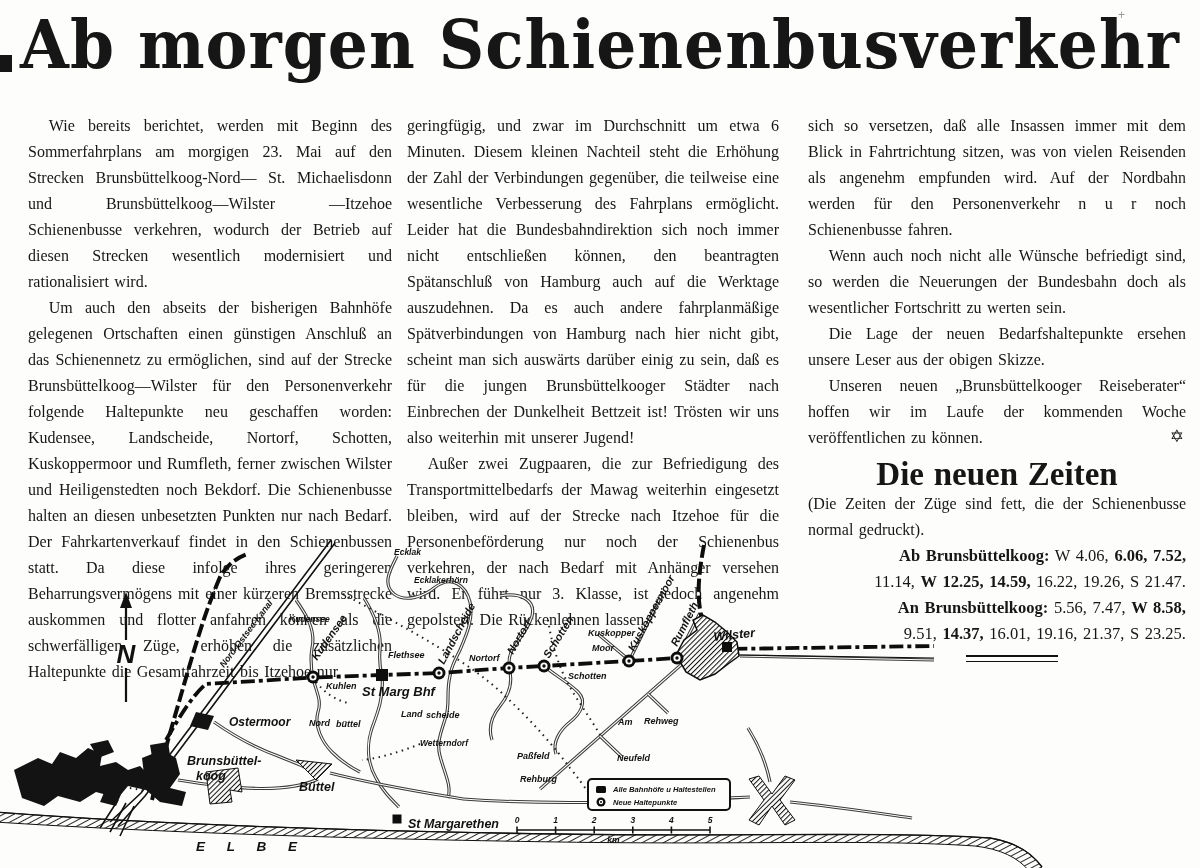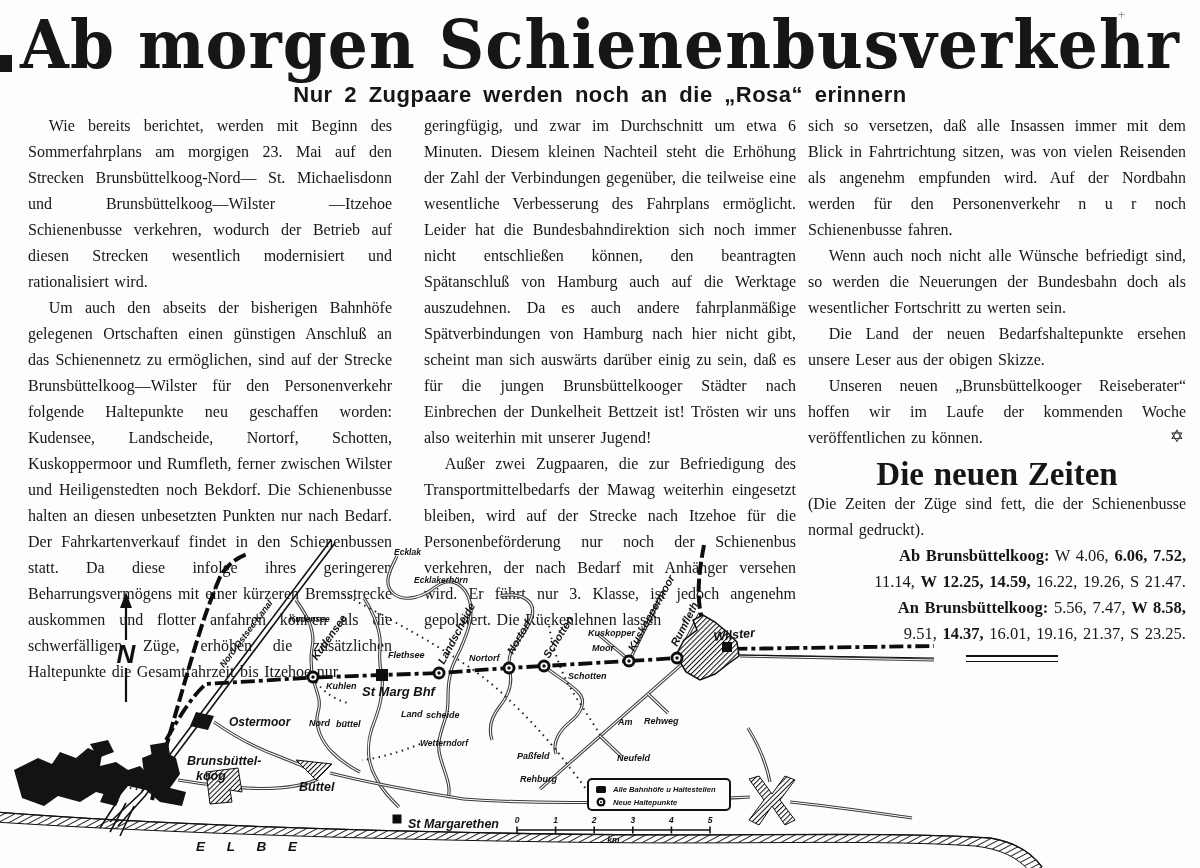--- a/index.html
+++ b/index.html
@@ -9,21 +9,21 @@
   #headline{position:absolute;left:0;top:8px;width:1200px;text-align:center;
     font-family:"DejaVu Serif",serif;font-weight:bold;font-size:63px;letter-spacing:1px;
     transform:scaleY(1.06);white-space:nowrap;}
   #subhead{position:absolute;left:0;top:82px;width:1200px;text-align:center;
     font-family:"Liberation Sans",sans-serif;font-weight:bold;font-size:22px;
     letter-spacing:.5px;word-spacing:5px;}
   
   .col{position:absolute;top:113px;font-size:16px;line-height:26px;text-align:justify;
        word-spacing:1.5px;}
   #col1{left:28px;width:364px;}
-  #col2{left:424px;width:372px;}
+  #col2{left:407px;width:372px;}
   #col3{left:808px;width:378px;}
   .col p{margin:0;text-indent:1.3em;}
   .col p.noind{text-indent:0;}
   .rel{position:relative;}
   #star{position:absolute;right:2px;bottom:1px;font-size:17px;}
   
   #times-heading{margin:10px 0 4px 0;text-align:center;font-weight:bold;font-size:33px;
     text-indent:0;font-family:"Liberation Serif",serif;}
   .times-row{margin:0;padding-left:34px;text-indent:-34px;text-align:right;font-size:16.5px;}
   .times-row .lbl{font-weight:bold;}
@@ -46,39 +46,38 @@
   .canal{stroke:#111;stroke-width:1.6;fill:none;}
   .blob{fill:#131313;}
   .shoreline{stroke:#111;stroke-width:1.4;fill:none;}
 </style>
 </head>
 <body>
 
 <div id="page">
 
   <div id="headline">Ab morgen Schienenbusverkehr</div>
-  <div id="subhead">Nur 2 Zugpaare werden noch an die „Rosa“ erinnern</div>
 
   <div class="artifact" style="left:0;top:55px;width:12px;height:17px;"></div>
   <div id="plus-mark">+</div>
 
   <div id="col1" class="col">
     <p>Wie bereits berichtet, werden mit Beginn des Sommerfahrplans am morgigen 23. Mai auf den Strecken Brunsbüttelkoog-Nord— St. Michaelisdonn und Brunsbüttelkoog—Wilster —Itzehoe Schienenbusse verkehren, wodurch der Betrieb auf diesen Strecken wesentlich modernisiert und rationalisiert wird.</p>
     <p>Um auch den abseits der bisherigen Bahnhöfe gelegenen Ortschaften einen günstigen Anschluß an das Schienennetz zu ermöglichen, sind auf der Strecke Brunsbüttelkoog—Wilster für den Personenverkehr folgende Haltepunkte neu geschaffen worden: Kudensee, Landscheide, Nortorf, Schotten, Kuskoppermoor und Rumfleth, ferner zwischen Wilster und Heiligenstedten noch Bekdorf. Die Schienenbusse halten an diesen unbesetzten Punkten nur nach Bedarf. Der Fahrkartenverkauf findet in den Schienenbussen statt. Da diese infolge ihres geringeren Beharrungsvermögens mit einer kürzeren Bremsstrecke auskommen und flotter anfahren können als die schwerfälligen Züge, erhöhen die zusätzlichen Haltepunkte die Gesamtfahrzeit bis Itzehoe nur</p>
   </div>
 
   <div id="col2" class="col">
     <p class="noind">geringfügig, und zwar im Durchschnitt um etwa 6 Minuten. Diesem kleinen Nachteil steht die Erhöhung der Zahl der Verbindungen gegenüber, die teilweise eine wesentliche Verbesserung des Fahrplans ermöglicht. Leider hat die Bundesbahndirektion sich noch immer nicht entschließen können, den beantragten Spätanschluß von Hamburg auch auf die Werktage auszudehnen. Da es auch andere fahrplanmäßige Spätverbindungen von Hamburg nach hier nicht gibt, scheint man sich auswärts darüber einig zu sein, daß es für die jungen Brunsbüttelkooger Städter nach Einbrechen der Dunkelheit Bettzeit ist! Trösten wir uns also weiterhin mit unserer Jugend!</p>
     <p>Außer zwei Zugpaaren, die zur Befriedigung des Transportmittelbedarfs der Mawag weiterhin eingesetzt bleiben, wird auf der Strecke nach Itzehoe für die Personenbeförderung nur noch der Schienenbus verkehren, der nach Bedarf mit Anhänger versehen wird. Er führt nur 3. Klasse, ist jedoch angenehm gepolstert. Die Rückenlehnen lassen</p>
   </div>
 
   <div id="col3" class="col">
     <p class="noind">sich so versetzen, daß alle Insassen immer mit dem Blick in Fahrtrichtung sitzen, was von vielen Reisenden als angenehm empfunden wird. Auf der Nordbahn werden für den Personenverkehr n u r noch Schienenbusse fahren.</p>
     <p>Wenn auch noch nicht alle Wünsche befriedigt sind, so werden die Neuerungen der Bundesbahn doch als wesentlicher Fortschritt zu werten sein.</p>
-    <p>Die Land der neuen Bedarfshaltepunkte ersehen unsere Leser aus der obigen Skizze.</p>
+    <p>Die Lage der neuen Bedarfshaltepunkte ersehen unsere Leser aus der obigen Skizze.</p>
     <div class="rel">
       <p>Unseren neuen „Brunsbüttelkooger Reiseberater“ hoffen wir im Laufe der kommenden Woche veröffentlichen zu können.</p>
       <span id="star">✡</span>
     </div>
     <p id="times-heading">Die neuen Zeiten</p>
     <p class="noind" style="text-align:justify;">(Die Zeiten der Züge sind fett, die der Schienenbusse normal gedruckt).</p>
     <p class="times-row"><span class="lbl">Ab Brunsbüttelkoog:</span> <span><span>W 4.06,</span> <b>6.06,</b> <b>7.52,</b> <span>11.14,</span> <b>W 12.25,</b> <b>14.59,</b> <span>16.22,</span> <span>19.26,</span> <span>S 21.47.</span> </span></p>
     <p class="times-row"><span class="lbl">An Brunsbüttelkoog:</span> <span><span>5.56,</span> <span>7.47,</span> <b>W 8.58,</b> <span>9.51,</span> <b>14.37,</b> <span>16.01,</span> <span>19.16,</span> <span>21.37,</span> <span>S 23.25.</span> </span></p>
     <div id="times-rule"></div>
   </div>

